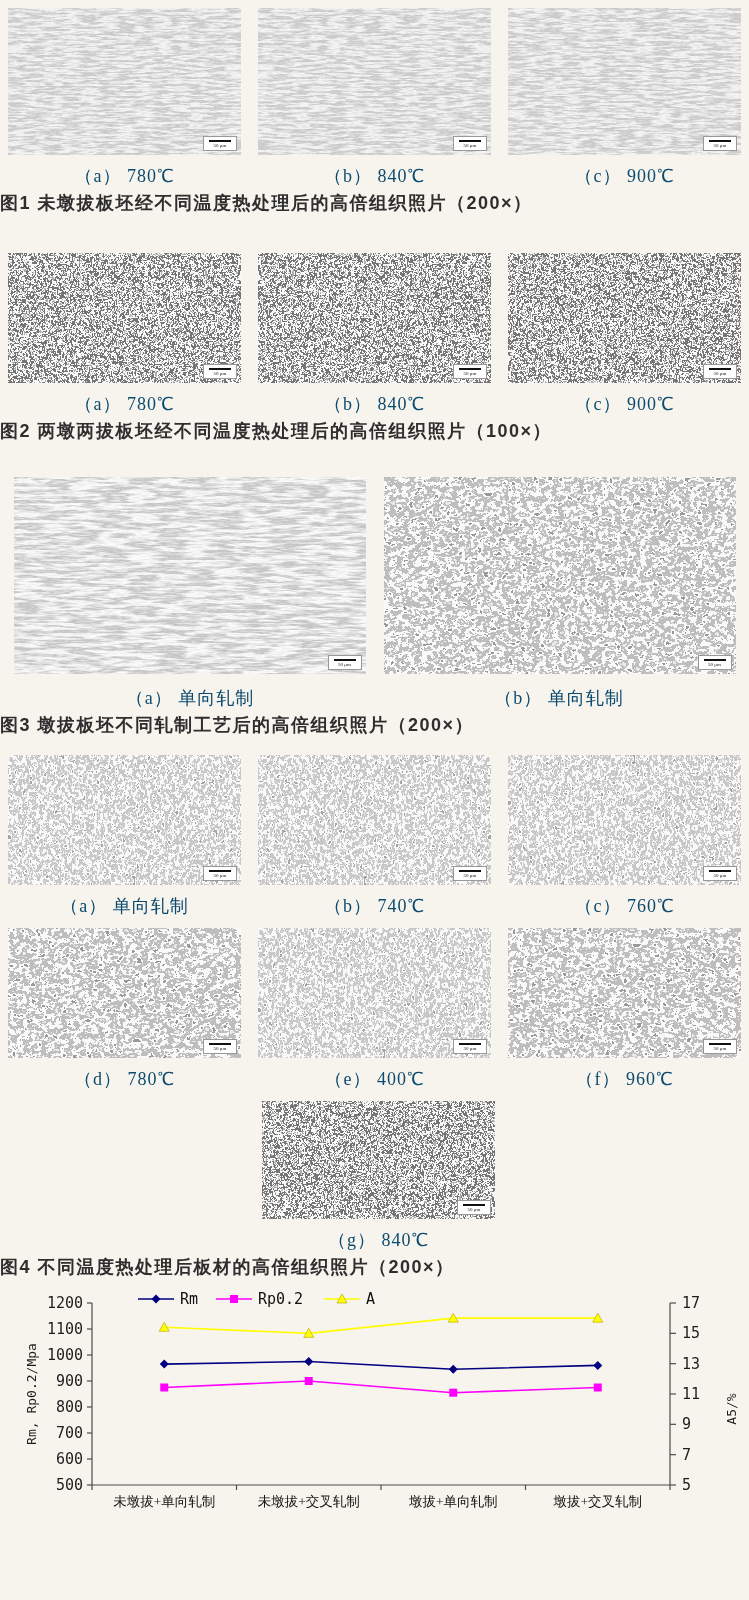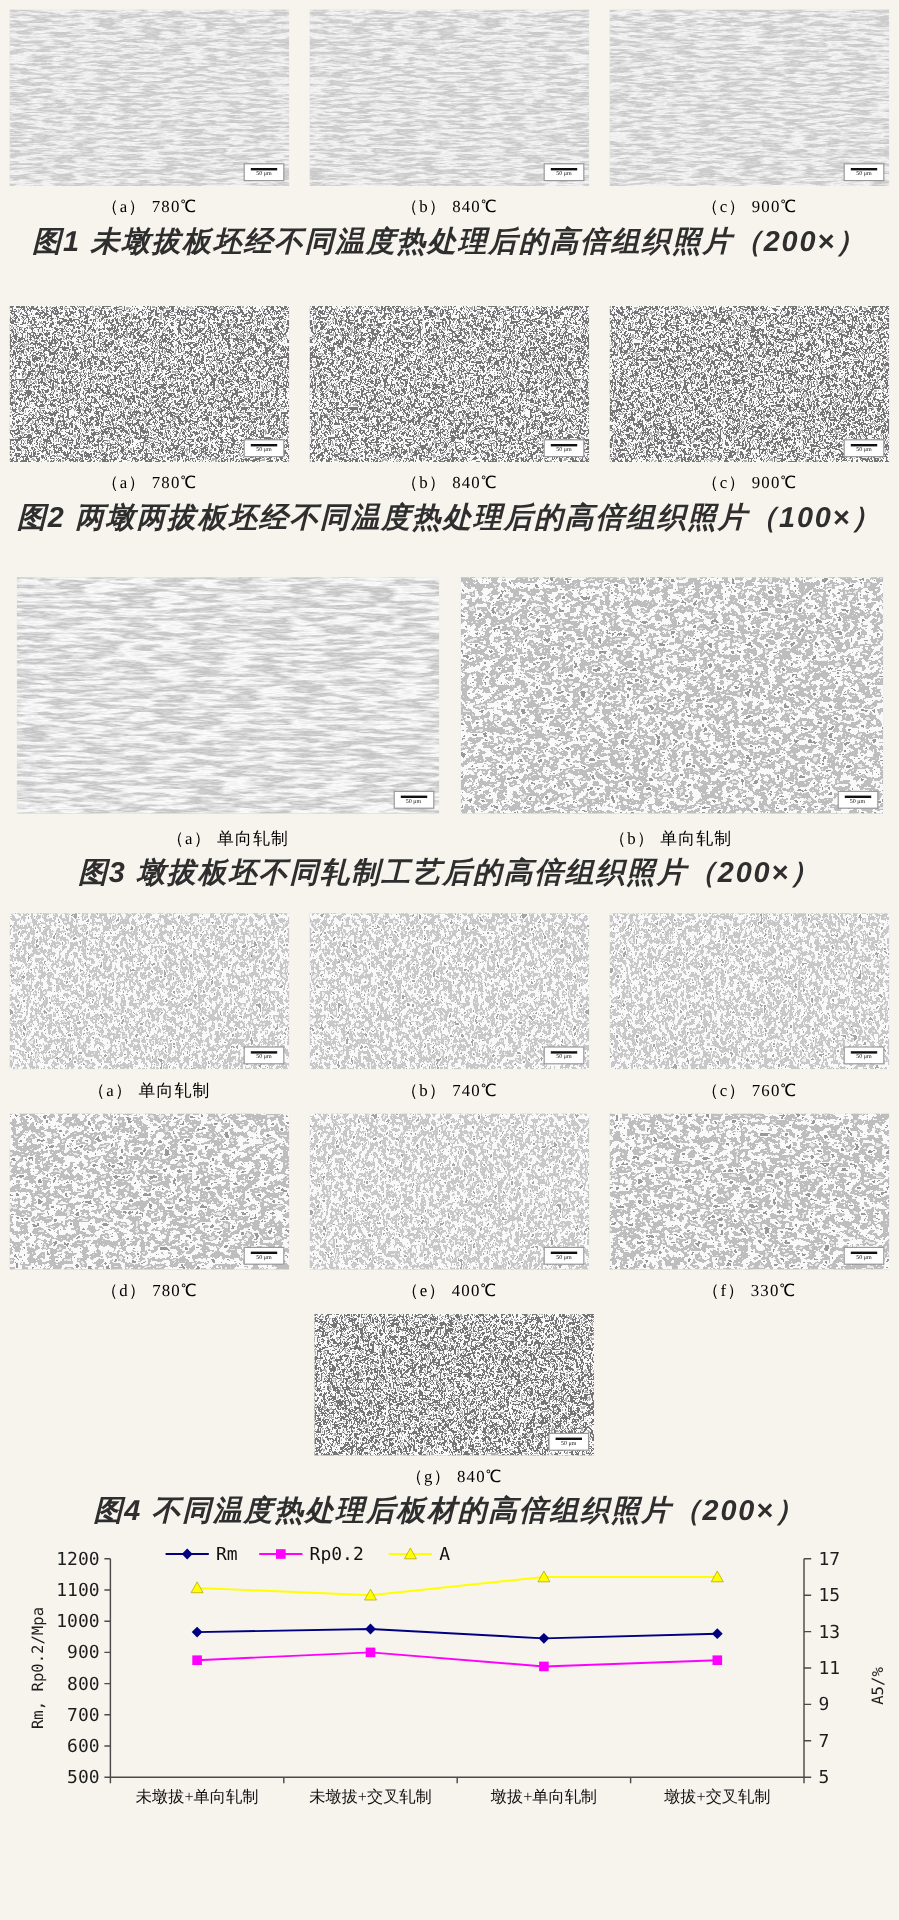--- a/index.html
+++ b/index.html
@@ -28,28 +28,26 @@
     width:32px;height:13px;background:#ffffff;
     display:flex;flex-direction:column;align-items:center;justify-content:center;
     gap:1px;box-shadow:0 0 0 1px #999;
   }
   .sb i{display:block;width:22px;height:2px;background:#111;}
   .sb span{font-size:5px;line-height:5px;color:#111;font-family:"Liberation Serif",serif;}
   .labels{margin-top:9px;}
   .sub{
     display:inline-block;text-align:center;
     font-family:"Liberation Serif", serif;
-    font-size:14px;color:#000000;letter-spacing:1px;
+    font-size:18px;color:#0c4a6e;letter-spacing:1px;
   }
   .caption{
     margin-top:3px;
-    text-align:center;
-    font-size:24px;font-weight:bold;color:#2e2e2e;
+    font-size:18px;font-weight:bold;color:#2e2e2e;
     letter-spacing:1.5px;
-    font-style:italic;
   }
   #fig1 .row.imgs{margin-top:8px;}
   #fig2{margin-top:38px;}
   #fig3{margin-top:34px;}
   #fig3 .row.imgs{gap:18px;}
   #fig3 .labels{margin-top:12px;}
   #fig4{margin-top:18px;}
   #fig4 .row.imgs{margin-top:10px;}
   #fig5{margin-top:8px;}
   #chart{display:block;}
@@ -293,21 +291,21 @@
           </svg>
         <div class="sb">
             <i></i>
             <span>50 μm</span>
           </div>
       </div>
     </div>
     <div class="row labels">
       <span class="sub w233">（d） 780℃</span>
       <span class="sub w233">（e） 400℃</span>
-      <span class="sub w233">（f） 330℃</span>
+      <span class="sub w233">（f） 960℃</span>
     </div>
     <div class="row imgs left">
       <div class="micro w233 h118">
         <svg class="tex fy">
             <rect width="100%" height="100%" fill="#e8e8e8"></rect>
             <rect width="100%" height="100%" filter="url(#f-pepper)"></rect>
           </svg>
         <div class="sb">
             <i></i>
             <span>50 μm</span>

